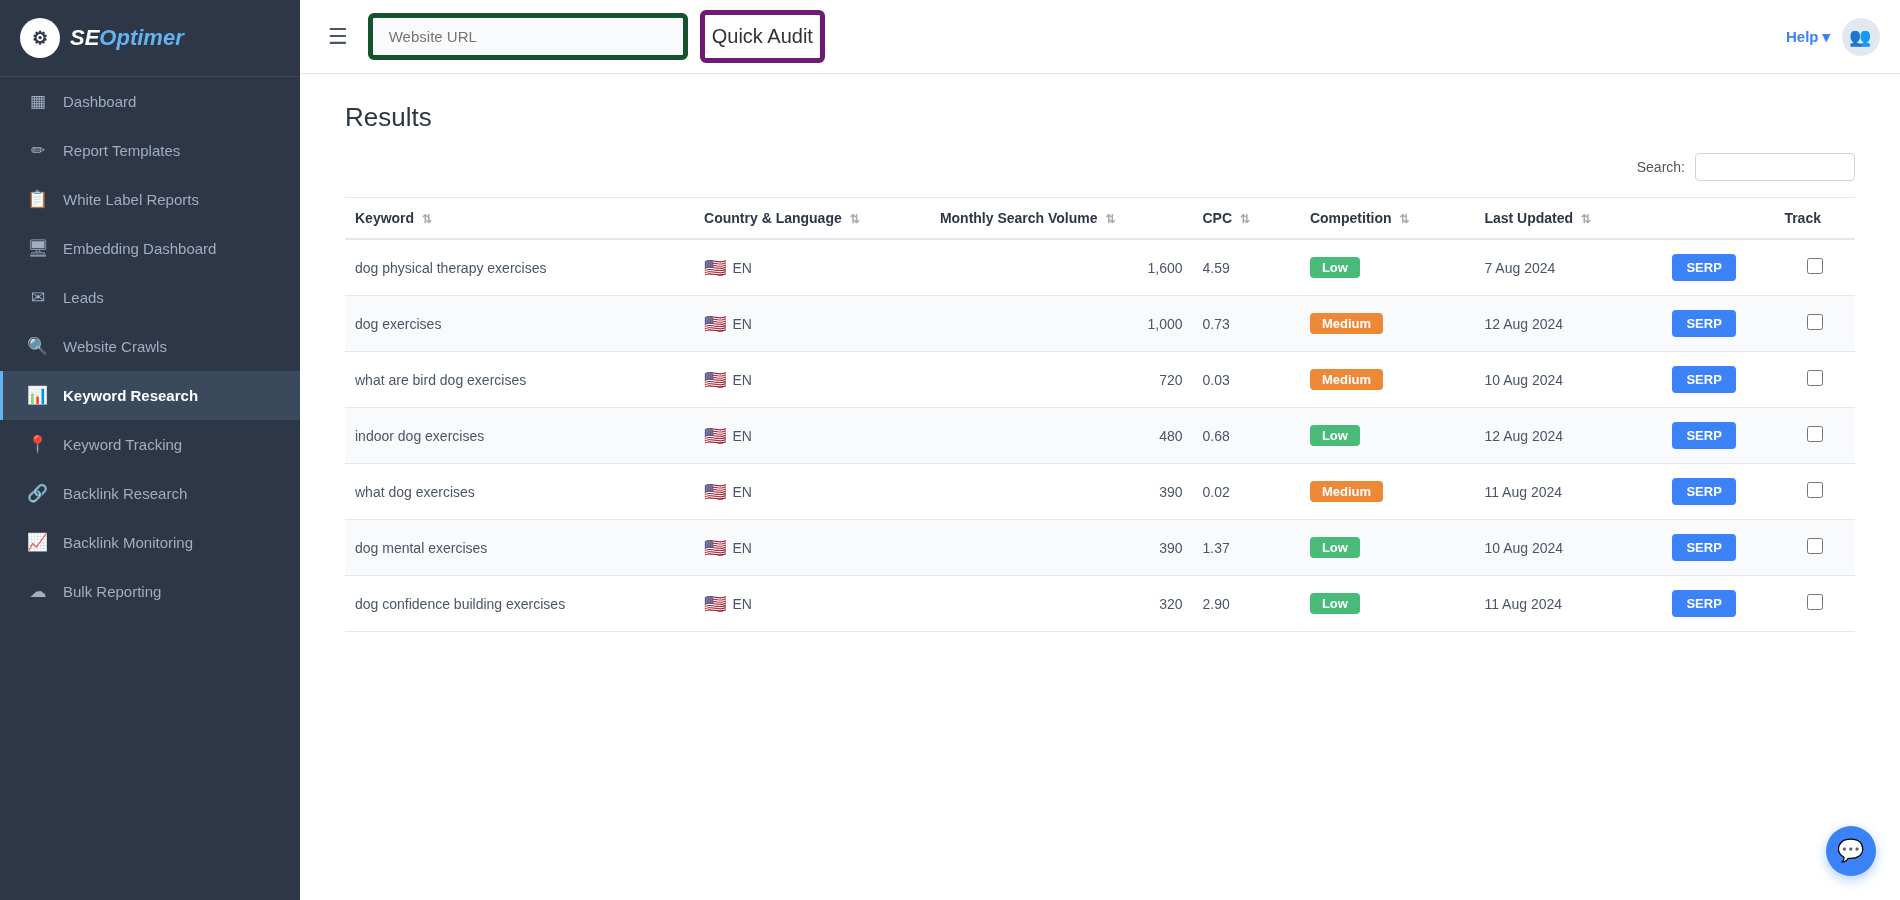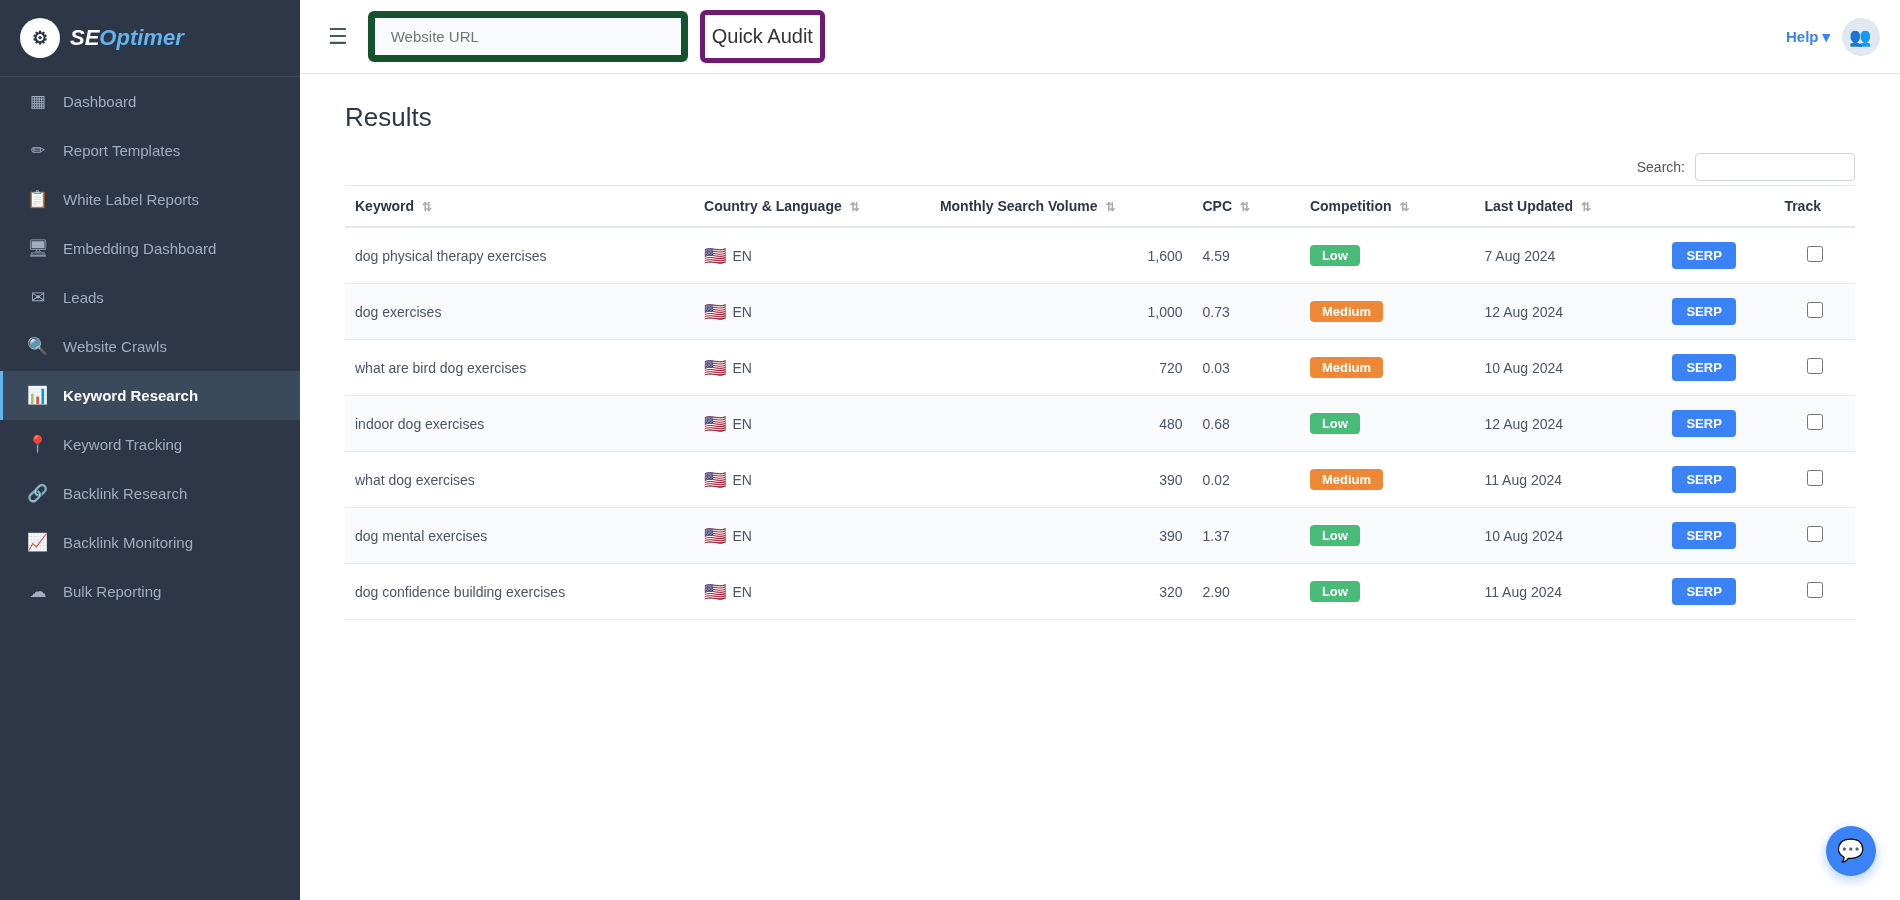--- a/index.html
+++ b/index.html
@@ -64,21 +64,21 @@
       gap: 12px;
       min-height: 68px;
     }
     .hamburger-btn {
       font-size: 22px; cursor: pointer; color: #4a5568;
       background: none; border: none; padding: 4px 8px;
     }
     .url-input {
       flex: 0 0 320px;
       padding: 10px 16px;
-      border: 7px solid #14532d;
+      border: 5px solid #14532d;
       border-radius: 6px;
       font-size: 15px;
       color: #999;
       outline: none;
       background: #f9fafb;
     }
     .quick-audit-btn {
       padding: 10px 7px;
       background: #fff;
       border: 5px solid #701a75;
@@ -114,21 +114,21 @@
       font-size: 26px;
       font-weight: 400;
       color: #2d3748;
       margin-bottom: 20px;
     }
 
     .search-row {
       display: flex;
       justify-content: flex-end;
       align-items: center;
-      margin-bottom: 4px;
+      margin-bottom: 16px;
       gap: 10px;
     }
     .search-label { font-size: 14px; color: #555; }
     .search-input {
       border: 1px solid #d1d5db;
       border-radius: 4px;
       padding: 5px 10px;
       font-size: 14px;
       width: 160px;
       outline: none;

